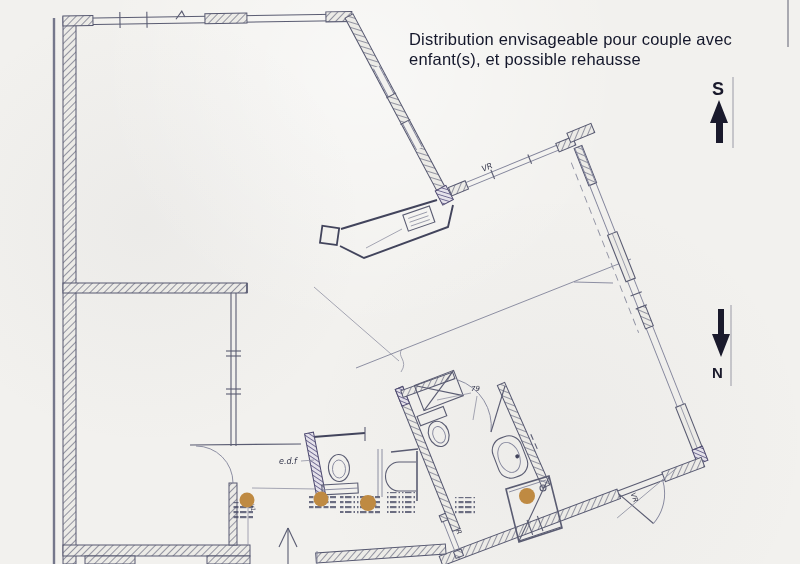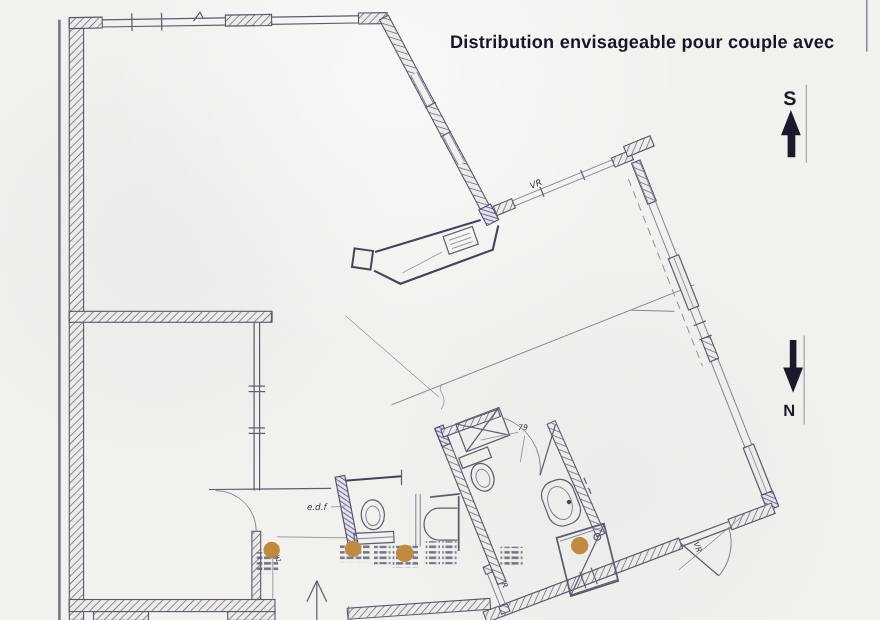--- a/index.html
+++ b/index.html
@@ -7,21 +7,21 @@
     position:relative;width:800px;height:564px;overflow:hidden;
     background:
       radial-gradient(circle at 18% 40%, rgba(120,120,132,0.05), transparent 30%),
       radial-gradient(circle at 70% 78%, rgba(120,120,132,0.045), transparent 35%),
       radial-gradient(circle at 45% 12%, rgba(255,255,255,0.5), transparent 40%),
       #f2f1ee;
     font-family:"Liberation Sans", sans-serif;
   }
   .title{
     position:absolute;left:409px;top:29px;width:382px;
-    font-size:16.5px;font-weight:bold;line-height:1.24;letter-spacing:.2px;
+    font-size:16.5px;font-weight:normal;line-height:1.24;letter-spacing:.2px;
     color:#14172b;
   }
   .title span{display:block;}
   svg{position:absolute;left:0;top:0;}
   .t  {stroke:#81839a;stroke-width:.9;fill:none;}
   .tt {stroke:#8f91a2;stroke-width:.8;fill:none;}
   .m  {stroke:#5a5c72;stroke-width:1.1;fill:none;}
   .m2 {stroke:#5a5c72;stroke-width:1.6;fill:none;}
   .d  {stroke:#42445c;stroke-width:1.9;fill:none;}
   .hb {fill:url(#h1);stroke:#565870;stroke-width:1;}
@@ -32,20 +32,21 @@
   .tiny{font-family:"DejaVu Sans", sans-serif;font-size:6px;fill:#3a3c52;}
   .cmp{font-family:"Liberation Sans", sans-serif;font-weight:bold;fill:#1a1a2c;}
 </style>
 </head>
 <body>
 
 <div class="page">
 
   <div class="title">
     <span>Distribution envisageable pour couple avec</span>
+    <span>enfant(s), et possible rehausse</span>
   </div>
 
   <svg width="800" height="564" viewBox="0 0 800 564">
     <defs>
       <pattern id="h1" width="5" height="5" patternUnits="userSpaceOnUse" patternTransform="rotate(45)">
         <rect width="5" height="5" fill="#ecebe7"></rect>
         <line x1="0" y1="0" x2="0" y2="5" stroke="#6b6d82" stroke-width="1.4"></line>
       </pattern>
       <pattern id="h2" width="3.6" height="3.6" patternUnits="userSpaceOnUse" patternTransform="rotate(45)">
         <rect width="3.6" height="3.6" fill="#e4e1ea"></rect>

